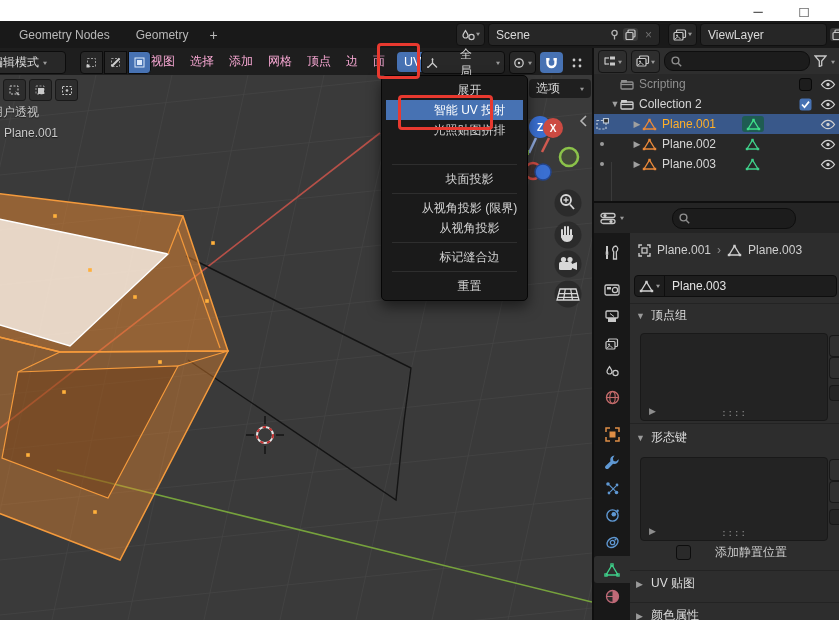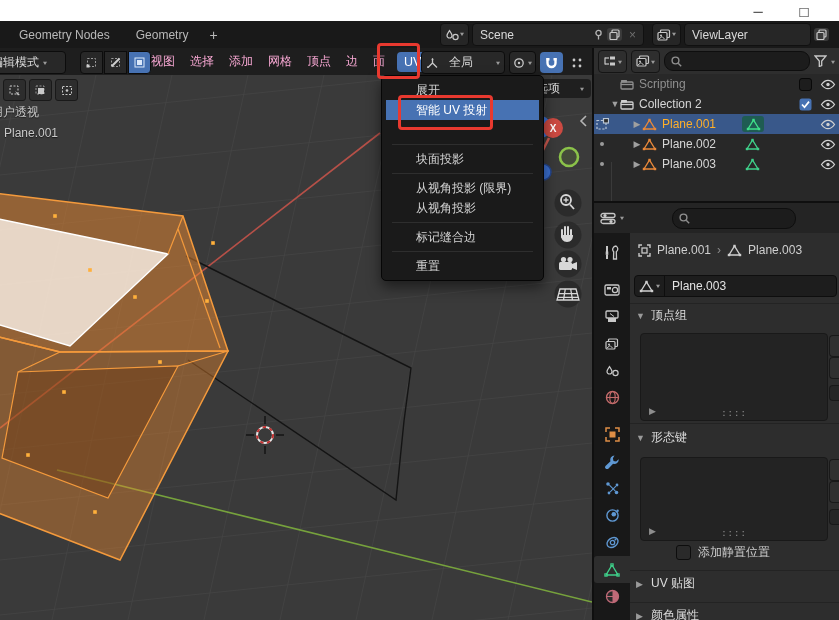--- a/index.html
+++ b/index.html
@@ -9,21 +9,21 @@
        -webkit-font-smoothing:antialiased;}
   
   .os-bar{position:absolute;left:0;top:0;width:839px;height:21px;background:#ffffff;}
   .os-btn{position:absolute;top:3px;width:18px;height:16px;color:#1a1a1a;font-size:13px;
           display:flex;align-items:center;justify-content:center;line-height:1;}
   
   .topbar{position:absolute;left:0;top:21px;width:839px;height:27px;background:#191919;
           display:flex;align-items:center;}
   .ws-tab{color:#b9b9b9;font-size:12px;padding:0 13px;height:27px;display:flex;align-items:center;}
   .ws-add{color:#b9b9b9;font-size:14px;padding:0 8px;}
-  .tb-right{position:absolute;right:16px;top:0;height:27px;display:flex;align-items:center;}
+  .tb-right{position:absolute;right:0;top:0;height:27px;display:flex;align-items:center;}
   .id-field{background:#262626;border:1px solid #101010;border-radius:4px;height:21px;
             display:flex;align-items:center;color:#d9d9d9;}
   .icon-btn{display:flex;align-items:center;gap:1px;padding:0 4px;height:21px;background:#262626;
             border:1px solid #101010;border-radius:4px;}
   .caret{font-size:8px;color:#9a9a9a;transform:scaleY(.8);} 
   .mini-box{background:#3a3a3a;border-radius:3px;padding:1px 2px;display:flex;align-items:center;}
   .x-dim{color:#6f6f6f;font-size:12px;padding:0 4px;}
   
   .vp-header{position:absolute;left:0;top:48px;width:592px;height:27px;background:#1e1e1e;
              display:flex;align-items:center;}
@@ -34,38 +34,38 @@
   .selmode .sm{width:21px;height:21px;background:#282828;border:1px solid #0c0c0c;
                display:flex;align-items:center;justify-content:center;}
   .selmode .sm:first-child{border-radius:4px 0 0 4px;}
   .selmode .sm:last-child{border-radius:0 4px 4px 0;}
   .selmode .sm.active{background:#4772b3;}
   .menus{position:absolute;left:148px;top:0;height:27px;display:flex;align-items:center;gap:9px;}
   .menu-label{color:#f9a8d4;font-size:12px;padding:2px 3px;}
   .uv-btn{background:#4772b3;color:#ffffff;border-radius:4px;padding:3px 7px;font-size:12.5px;}
   .hdr-right{position:absolute;left:421px;top:3px;display:flex;align-items:center;gap:4px;}
   .orient-field{width:74px;height:21px;background:#282828;border:1px solid #0c0c0c;border-radius:4px;
-                display:flex;align-items:center;gap:10px;padding:0 4px;color:#d9d9d9;}
+                display:flex;align-items:center;gap:21px;padding:0 4px;color:#d9d9d9;}
   .snap-group{height:21px;background:#282828;border:1px solid #0c0c0c;border-radius:4px;
               display:flex;align-items:center;padding:0 3px;gap:2px;}
   .magnet-btn{width:23px;height:21px;background:#4772b3;border-radius:4px;display:flex;
               align-items:center;justify-content:center;}
   .dots-btn{width:20px;height:21px;display:flex;align-items:center;justify-content:center;}
   
   #scene{position:absolute;left:0;top:75px;}
   .vp-tools{position:absolute;left:3px;top:79px;display:flex;gap:3px;z-index:2;}
   .vp-tool{width:21px;height:20px;background:rgba(43,43,43,.85);border:1px solid #191919;
            border-radius:3px;display:flex;align-items:center;justify-content:center;}
   .vp-label{position:absolute;z-index:2;color:#c9c9c9;font-size:12px;text-shadow:0 1px 1px rgba(0,0,0,.6);}
   .options-btn{position:absolute;left:529px;top:79px;z-index:2;height:19px;background:rgba(29,29,29,.9);
                border-radius:4px;display:flex;align-items:center;gap:20px;padding:0 7px;color:#d6d6d6;}
   
-  .uv-menu{position:absolute;left:381px;top:75px;width:163px;z-index:5;background:#1a1a1a;
+  .uv-menu{position:absolute;left:381px;top:75px;width:147px;z-index:5;background:#1a1a1a;
            border:1px solid #060606;border-radius:5px;box-shadow:0 6px 14px rgba(0,0,0,.5);
-           padding:4px 4px;box-sizing:border-box;}
+           padding:4px 4px;box-sizing:border-box;text-align:center;}
   .mi{height:20px;line-height:20px;padding-left:30px;color:#d4d4d4;font-size:12px;white-space:nowrap;}
   .mi.hl{background:#4772b3;color:#ffffff;}
   .msep{height:0;border-top:1px solid #2e2e2e;margin:4px 6px;}
   
   .tooltip{position:absolute;left:370px;top:135px;width:164px;height:31px;z-index:6;
            background:#141414;border:1px solid #050505;border-radius:4px;box-sizing:border-box;
            display:flex;align-items:center;padding:0 9px;color:#d3d3d3;font-size:11.5px;white-space:nowrap;}
   
   .anno{position:absolute;border:3px solid #e8392f;border-radius:4px;z-index:9;pointer-events:none;}
   .anno-uv{left:377px;top:43px;width:37px;height:30px;}
@@ -104,21 +104,21 @@
   .psep{position:absolute;left:0;width:209px;border-top:1px solid #232323;}
   .panel-h{position:absolute;left:6px;display:flex;align-items:center;gap:6px;color:#dcdcdc;font-size:12px;}
   .chev{color:#9a9a9a;font-size:9px;width:9px;}
   .listbox{position:absolute;left:10px;width:188px;background:#232323;border:1px solid #191919;
            border-radius:4px;box-sizing:border-box;}
   .lb-play{position:absolute;left:8px;bottom:4px;color:#8d8d8d;font-size:9px;}
   .lb-grip{position:absolute;left:50%;bottom:2px;transform:translateX(-50%);color:#8d8d8d;
            font-size:9px;letter-spacing:1px;font-family:"DejaVu Sans Mono",monospace;}
   .side-btn{position:absolute;right:0;width:9px;height:20px;background:#303030;border:1px solid #191919;
             border-right:none;border-radius:4px 0 0 4px;}
-  .cb-row{position:absolute;left:10px;display:flex;align-items:center;gap:7px;color:#cfcfcf;padding-left:36px;}
+  .cb-row{position:absolute;left:10px;display:flex;align-items:center;gap:24px;color:#cfcfcf;padding-left:36px;}
   .cbox{width:13px;height:13px;background:#2a2a2a;border:1px solid #0d0d0d;border-radius:3px;}
   svg{display:block;}
 </style>
 </head>
 <body>
 
 <div id="app">
 
   <div class="os-bar">
     <div class="os-btn" style="right:72px">─</div>
@@ -778,20 +778,21 @@
       <div class="panel-h" style="top:374px">
         <span class="chev">▶</span>
         <span>颜色属性</span>
       </div>
     </div>
   </div>
 
   <div class="uv-menu" id="uv-menu">
       <div class="mi">展开</div>
       <div class="mi hl">智能 UV 投射</div>
+      <div class="mi">光照贴图拼排</div>
       <div class="mi"></div>
       <div class="msep"></div>
       <div class="mi">块面投影</div>
       <div class="msep"></div>
       <div class="mi">从视角投影 (限界)</div>
       <div class="mi">从视角投影</div>
       <div class="msep"></div>
       <div class="mi">标记缝合边</div>
       <div class="msep"></div>
       <div class="mi">重置</div>

